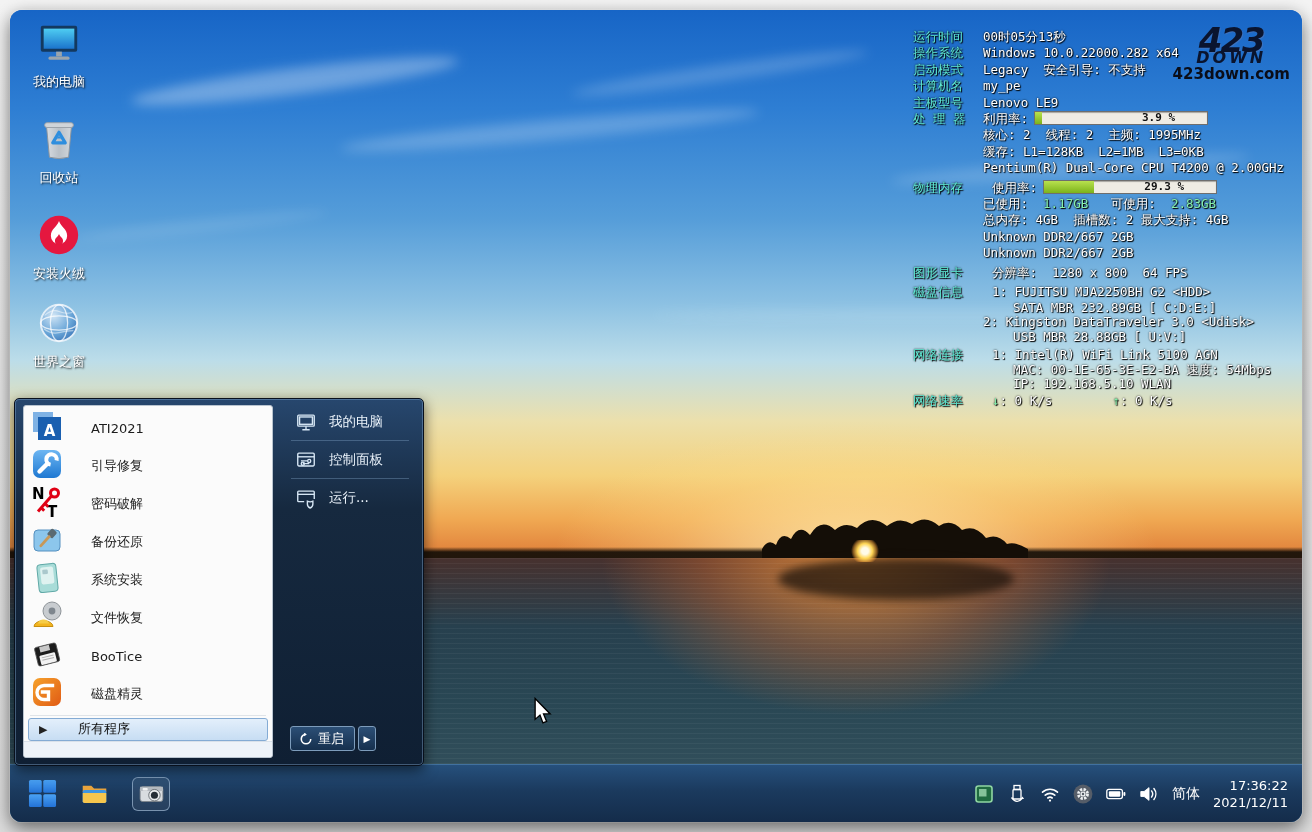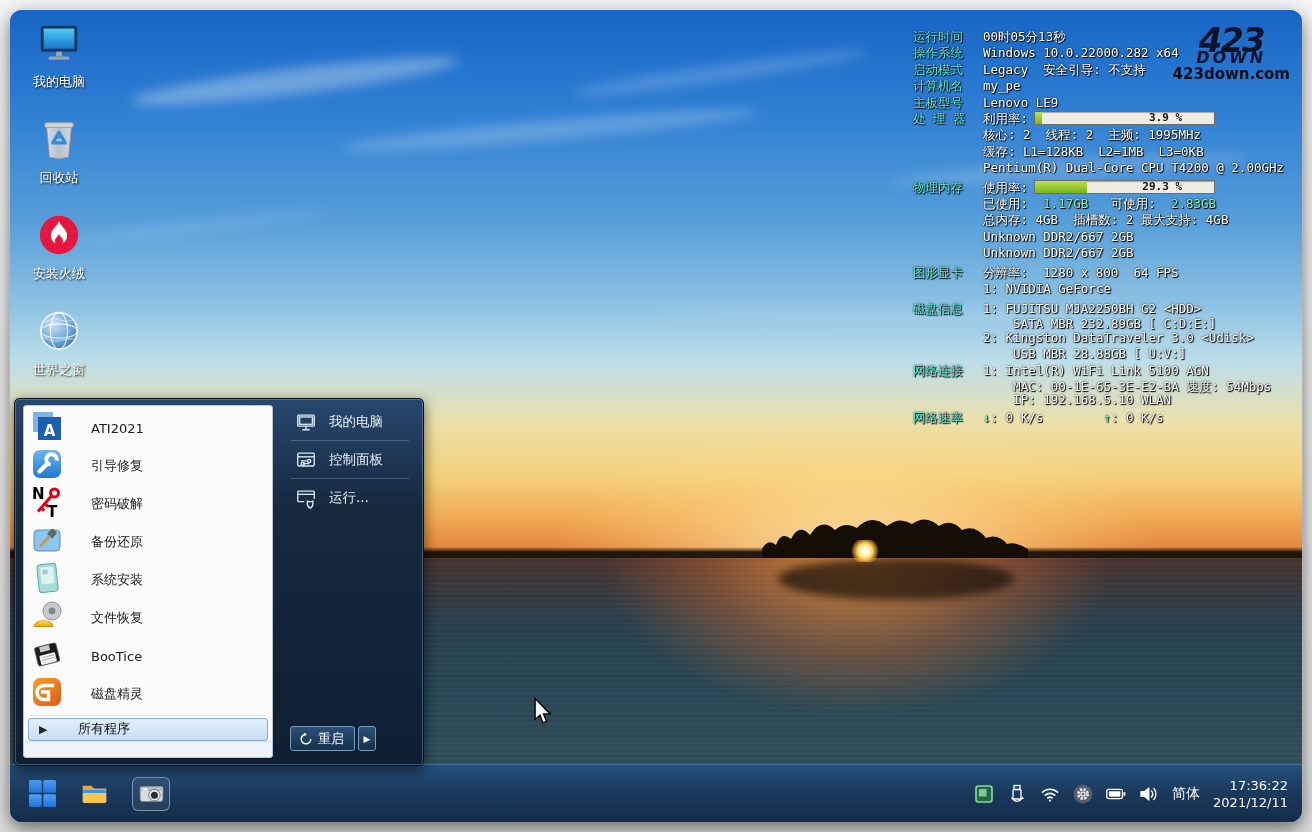--- a/index.html
+++ b/index.html
@@ -45,26 +45,26 @@
   
   .dicon{position:absolute;left:6px;width:86px;display:flex;flex-direction:column;align-items:center;gap:3px;z-index:2;cursor:default;}
   .dicon svg{width:46px;height:46px;}
   .dicon .dlabel{font-size:13px;color:#fff;text-shadow:1px 1px 2px rgba(0,0,0,.95);white-space:nowrap;}
 
   
   .sysinfo{position:absolute;left:903px;top:19px;width:386px;z-index:2;
       font-family:"DejaVu Sans Mono","Liberation Mono",monospace;font-size:12.5px;color:#fff;}
   .si-row{display:flex;line-height:16.4px;white-space:pre;text-shadow:1px 1px 1px #000,0 0 2px #000;}
   .si-row.tight{line-height:13.5px;}
-  .si-row.gap{margin-top:3px;}
+  .si-row.gap{margin-top:3px;gap:9px;}
   .si-label{width:70px;flex:0 0 70px;color:#5eead4;}
   .si-val{white-space:pre;}
   .c-w{color:#ffffff;} .c-g{color:#86efac;} 
   .si-bar{display:inline-block;position:relative;width:172px;height:12px;background:#efece4;
-      border:1px solid #6e6e6e;vertical-align:-2px;margin-left:6px;box-shadow:inset 0 1px 1px rgba(0,0,0,.3);padding-left:7px;}
+      border:1px solid #6e6e6e;vertical-align:-2px;margin-left:6px;box-shadow:inset 0 1px 1px rgba(0,0,0,.3);}
   .si-fill{position:absolute;left:0;top:0;bottom:0;background:linear-gradient(#b8e14e,#7cb31a);}
   .si-bartext{position:absolute;right:32px;top:-1px;font-size:11px;font-weight:bold;color:#111;text-shadow:none;line-height:13px;}
 
   
   .startmenu{position:absolute;left:4px;top:388px;width:408px;height:366px;z-index:5;border-radius:5px;
       background:linear-gradient(#27476e, #16293f 30%, #0f1f33);
       border:1px solid #08101c;
       box-shadow:inset 0 0 0 1px rgba(140,180,220,.4), 0 4px 14px rgba(0,0,0,.6);}
   .sm-left{position:absolute;left:8px;top:6px;width:248px;bottom:7px;background:#fbfbfb;
       border:1px solid #b9c4cf;border-radius:3px;display:flex;flex-direction:column;}
@@ -170,21 +170,21 @@
         <span class="dlabel">回收站</span>
       </div>
       <div class="dicon" style="top: 202px;">
         <span><svg viewBox="0 0 48 48">
             <circle cx="24" cy="24" r="20" fill="#e5173f"></circle>
             <path d="M24 9.5 c2.4 6.5 8.5 8.5 8.5 15.5 a8.5 8.5 0 1 1 -17 0 c0-7 6.1-9 8.5-15.5z" fill="#fff"></path>
             <path d="M24 23 c1.2 3.2 4.2 3.8 4.2 7.2 a4.2 4.2 0 1 1 -8.4 0 c0-3.4 3-4 4.2-7.2z" fill="#e5173f"></path>
           </svg></span>
         <span class="dlabel">安装火绒</span>
       </div>
-      <div class="dicon" style="top: 298px;">
+      <div class="dicon" style="top: 290px;">
         <span><svg viewBox="0 0 48 48">
             <defs>
               <radialGradient id="gl" cx=".35" cy=".3" r=".9">
                 <stop offset="0" stop-color="#cfe4f5"></stop>
                 <stop offset=".55" stop-color="#6aa6d8"></stop>
                 <stop offset="1" stop-color="#2a64ac"></stop>
               </radialGradient>
             </defs>
             <circle cx="24" cy="24" r="19" fill="url(#gl)" stroke="#e2eef8" stroke-width="2"></circle>
             <ellipse cx="24" cy="24" rx="9" ry="19" fill="none" stroke="rgba(255,255,255,.75)" stroke-width="1.3"></ellipse>
@@ -204,21 +204,20 @@
       <div class="si-row"><span class="si-label">处 理 器</span><span class="si-val"><span class="c-w">利用率:</span><span class="si-bar"><span class="si-fill" style="width: 3.9%;"></span><span class="si-bartext">3.9 %</span></span></span></div>
       <div class="si-row"><span class="si-label"></span><span class="si-val"><span class="c-w">核心: 2  线程: 2  主频: 1995MHz</span></span></div>
       <div class="si-row"><span class="si-label"></span><span class="si-val"><span class="c-w">缓存: L1=128KB  L2=1MB  L3=0KB</span></span></div>
       <div class="si-row"><span class="si-label"></span><span class="si-val"><span class="c-w">Pentium(R) Dual-Core CPU T4200 @ 2.00GHz</span></span></div>
       <div class="si-row gap"><span class="si-label">物理内存</span><span class="si-val"><span class="c-w">使用率:</span><span class="si-bar"><span class="si-fill" style="width: 29.3%;"></span><span class="si-bartext">29.3 %</span></span></span></div>
       <div class="si-row"><span class="si-label"></span><span class="si-val"><span class="c-w">已使用:  </span><span class="c-g">1.17GB</span><span class="c-w">   可使用:  </span><span class="c-g">2.83GB</span></span></div>
       <div class="si-row"><span class="si-label"></span><span class="si-val"><span class="c-w">总内存: 4GB  插槽数: 2 最大支持: 4GB</span></span></div>
       <div class="si-row"><span class="si-label"></span><span class="si-val"><span class="c-w">Unknown DDR2/667 2GB</span></span></div>
       <div class="si-row"><span class="si-label"></span><span class="si-val"><span class="c-w">Unknown DDR2/667 2GB</span></span></div>
       <div class="si-row gap"><span class="si-label">图形显卡</span><span class="si-val"><span class="c-w">分辨率:  1280 x 800  64 FPS</span></span></div>
-      <div class="si-row"><span class="si-label"></span><span class="si-val"><span class="c-w">1: NVIDIA GeForce</span></span></div>
       <div class="si-row gap"><span class="si-label">磁盘信息</span><span class="si-val"><span class="c-w">1: FUJITSU MJA2250BH G2 &lt;HDD&gt;</span></span></div>
       <div class="si-row tight"><span class="si-label"></span><span class="si-val"><span class="c-w">    SATA MBR 232.89GB [ C:D:E:]</span></span></div>
       <div class="si-row"><span class="si-label"></span><span class="si-val"><span class="c-w">2: Kingston DataTraveler 3.0 &lt;Udisk&gt;</span></span></div>
       <div class="si-row tight"><span class="si-label"></span><span class="si-val"><span class="c-w">    USB MBR 28.88GB [ U:V:]</span></span></div>
       <div class="si-row gap"><span class="si-label">网络连接</span><span class="si-val"><span class="c-w">1: Intel(R) WiFi Link 5100 AGN</span></span></div>
       <div class="si-row tight"><span class="si-label"></span><span class="si-val"><span class="c-w">    MAC: 00-1E-65-3E-E2-BA 速度: 54Mbps</span></span></div>
       <div class="si-row tight"><span class="si-label"></span><span class="si-val"><span class="c-w">    IP: 192.168.5.10 WLAN</span></span></div>
       <div class="si-row gap"><span class="si-label">网络速率</span><span class="si-val"><span class="c-g">↓</span><span class="c-w">: 0 K/s</span><span class="c-w">        </span><span class="c-g">↑</span><span class="c-w">: 0 K/s</span></span></div>
     </div>
 

